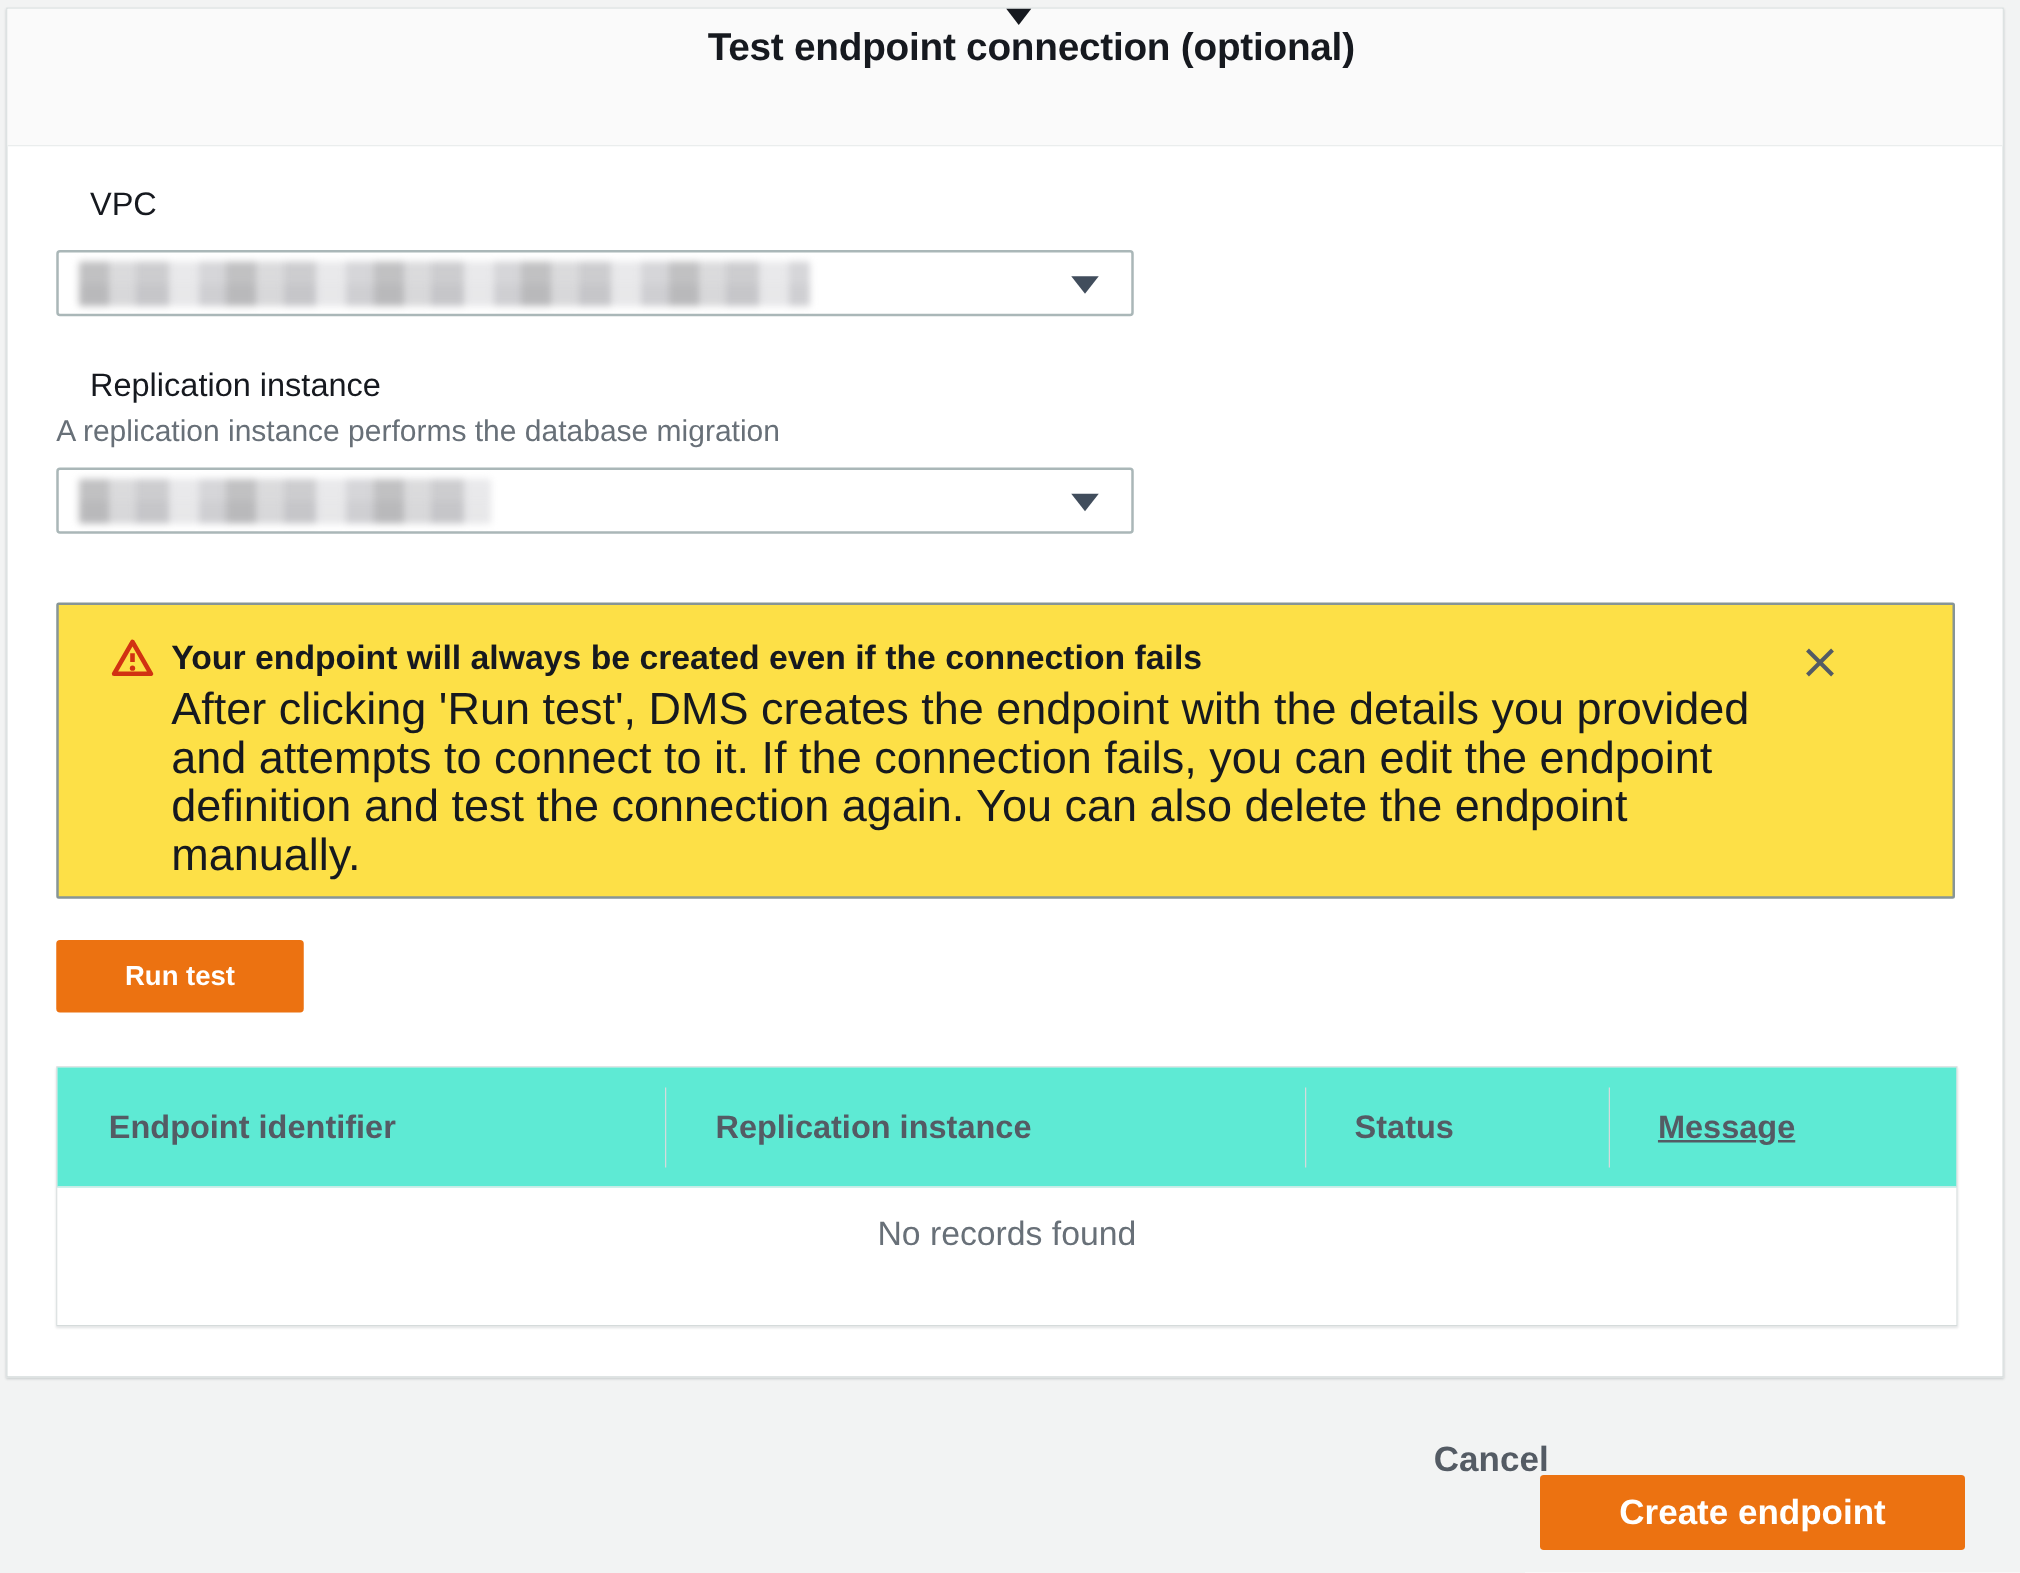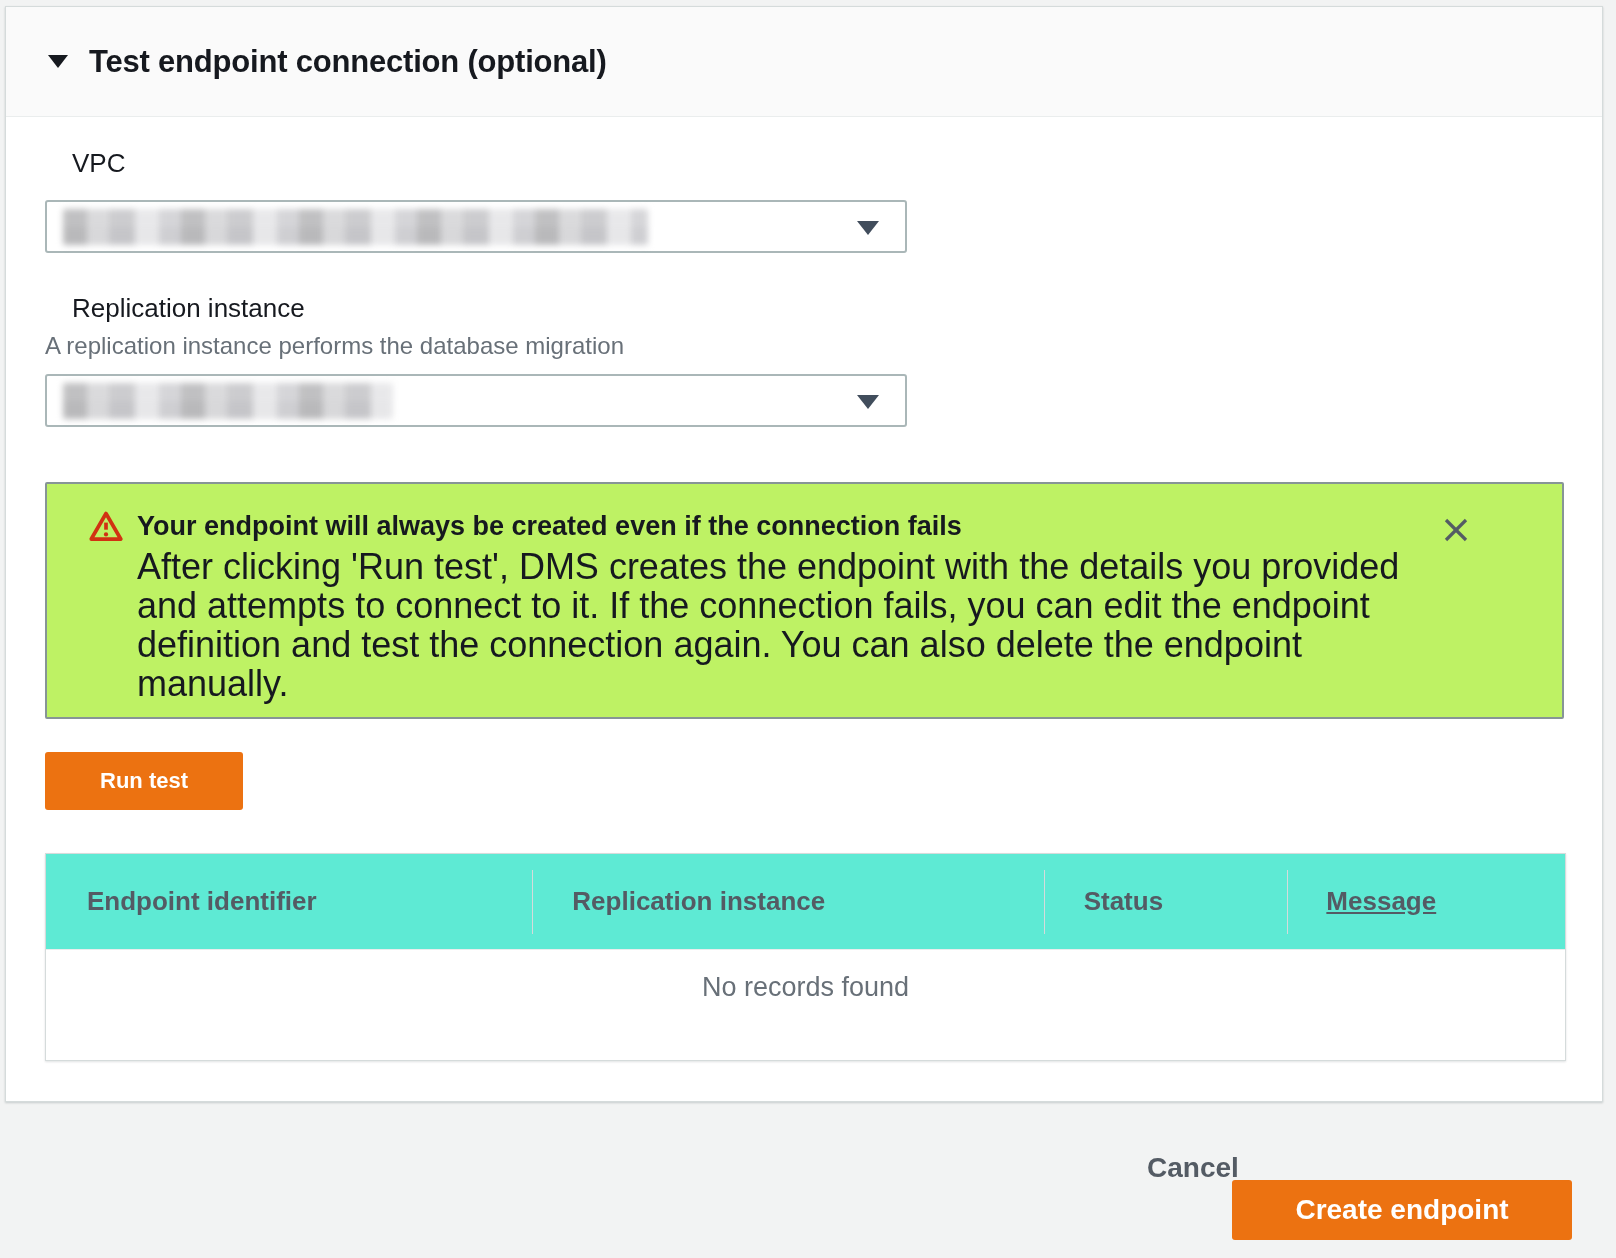--- a/index.html
+++ b/index.html
@@ -20,20 +20,21 @@
     box-shadow: 0 1px 2px rgba(0,28,36,0.18);
   }
   .card-header {
     position: absolute;
     left: 0; top: 0; width: 100%; height: 110px;
     background: #fafafa;
     border-bottom: 1px solid #eaeded;
     display: flex; align-items: center;
     padding-left: 42px;
     cursor: pointer;
+    flex-direction: column;
   }
   .tri-down {
     width: 0; height: 0;
     border-left: 10px solid transparent;
     border-right: 10px solid transparent;
     border-top: 13px solid #16191f;
     margin-right: 21px;
     flex: none;
   }
   .section-title {
@@ -79,21 +80,21 @@
     right: 26px; top: 19px;
     width: 0; height: 0;
     border-left: 11px solid transparent;
     border-right: 11px solid transparent;
     border-top: 14px solid #414d5c;
   }
   .alert {
     position: absolute;
     left: 39px; top: 475px;
     width: 1519px; height: 237px;
-    background: #bef264;
+    background: #fde047;
     border: 2px solid #879596;
     border-radius: 2px;
   }
   .alert-icon { position: absolute; left: 42px; top: 26px; }
   .alert-title {
     position: absolute;
     left: 90px; top: 27px;
     font-size: 27px;
     font-weight: bold;
     color: #16191f;

